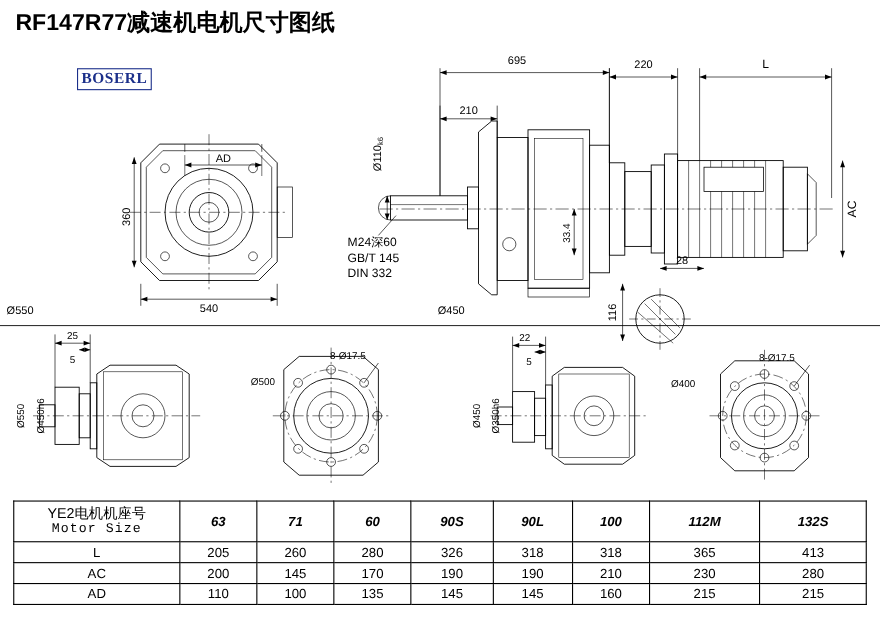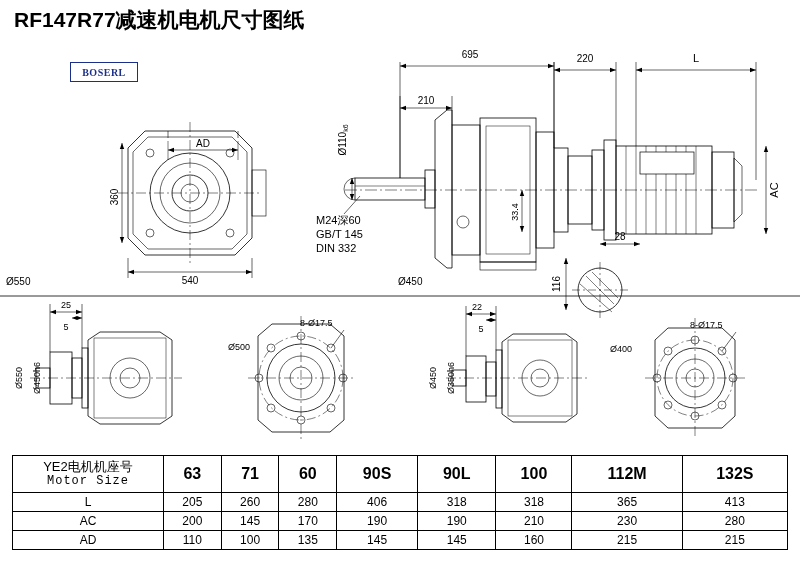--- a/index.html
+++ b/index.html
@@ -23,21 +23,21 @@
 
   
   #logo-box{
     position:absolute;left:70px;top:62px;
     width:66px;height:18px;
     border:1px solid #1b2f8a;
     display:flex;align-items:center;justify-content:center;
     background:#fff;
   }
   #logo-text{
-    font-size:10px;font-weight:bold;color:#1b2f8a;
+    font-size:14px;font-weight:bold;color:#1b2f8a;
     font-family:"Liberation Serif", serif;
     letter-spacing:0.5px;
   }
 
   
   svg.draw{position:absolute;left:0;top:0;width:800px;height:572px;}
   svg text{font-family:"Liberation Sans", sans-serif;}
 
   
   #spec-table{
@@ -49,21 +49,21 @@
   #spec-table td,#spec-table th{
     border:1px solid #000;
     text-align:center;
     height:18px;
     padding:0;
     font-weight:normal;
   }
   #spec-table td.rowhdr{
     width:150px;
   }
-  #spec-table .hdr-cell{font-weight:bold;font-size:16px;}
+  #spec-table .hdr-cell{font-weight:bold;font-size:12px;font-style:italic;}
   #spec-table .hdr-row1{height:19px;padding-left:38px;}
   .hdr-two-line{
     line-height:1.15;
     font-size:13px;
     font-weight:bold;
   }
   .hdr-two-line .l2{
     font-family:"Liberation Mono", monospace;
     font-size:12px;
     letter-spacing:1px;
@@ -381,21 +381,21 @@
         <td class="hdr-cell">90L</td>
         <td class="hdr-cell">100</td>
         <td class="hdr-cell">112M</td>
         <td class="hdr-cell">132S</td>
       </tr>
       <tr>
         <td class="rowhdr">L</td>
         <td>205</td>
         <td>260</td>
         <td>280</td>
-        <td>406</td>
+        <td>326</td>
         <td>318</td>
         <td>318</td>
         <td>365</td>
         <td>413</td>
       </tr>
       <tr>
         <td class="rowhdr">AC</td>
         <td>200</td>
         <td>145</td>
         <td>170</td>

